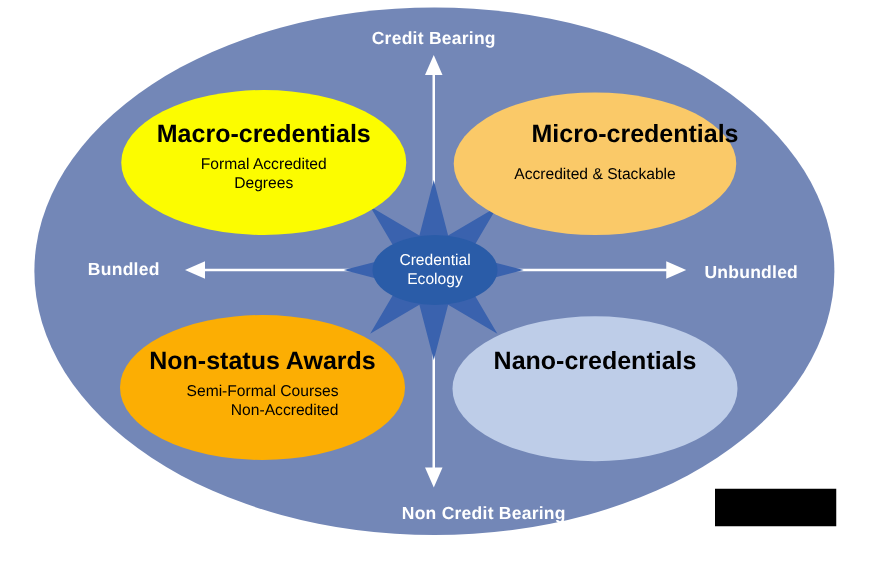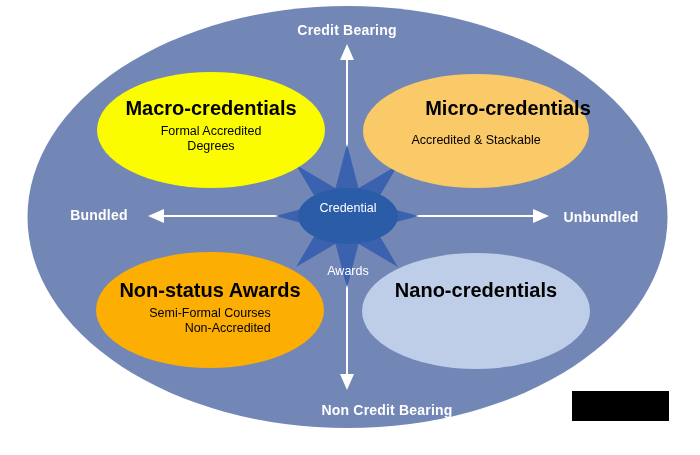--- a/index.html
+++ b/index.html
@@ -34,21 +34,21 @@
     color: #000000;
     font-size: 12.5px;
     line-height: 15px;
   }
   .q-sub span { display: block; }
   .center-label {
     color: #ffffff;
     font-size: 12.5px;
     line-height: 15px;
   }
-  .center-label span { display: block; margin-top: 48px; }
+  .center-label span { display: block; }
 </style>
 </head>
 <body>
 
 <div class="canvas">
 
   <svg width="700" height="455" viewBox="0 0 700 455">
 
     <ellipse cx="347.5" cy="217" rx="320" ry="211" fill="#7387B7"></ellipse>
 
@@ -92,16 +92,16 @@
   <div class="label q-title" style="left:210px; top:290px;">Non-status Awards</div>
   <div class="label q-sub" style="left:210px; top:321px;text-align:right;">
     <span>Semi-Formal Courses</span>
     <span>Non-Accredited</span>
   </div>
 
   <div class="label q-title" style="left:476px; top:290px;">Nano-credentials</div>
 
   <div class="label center-label" style="left:348px; top:216px;">
     <span>Credential</span>
-    <span>Awards</span>
+    <span>Ecology</span>
   </div>
 
 </div>
 
 </body></html>

